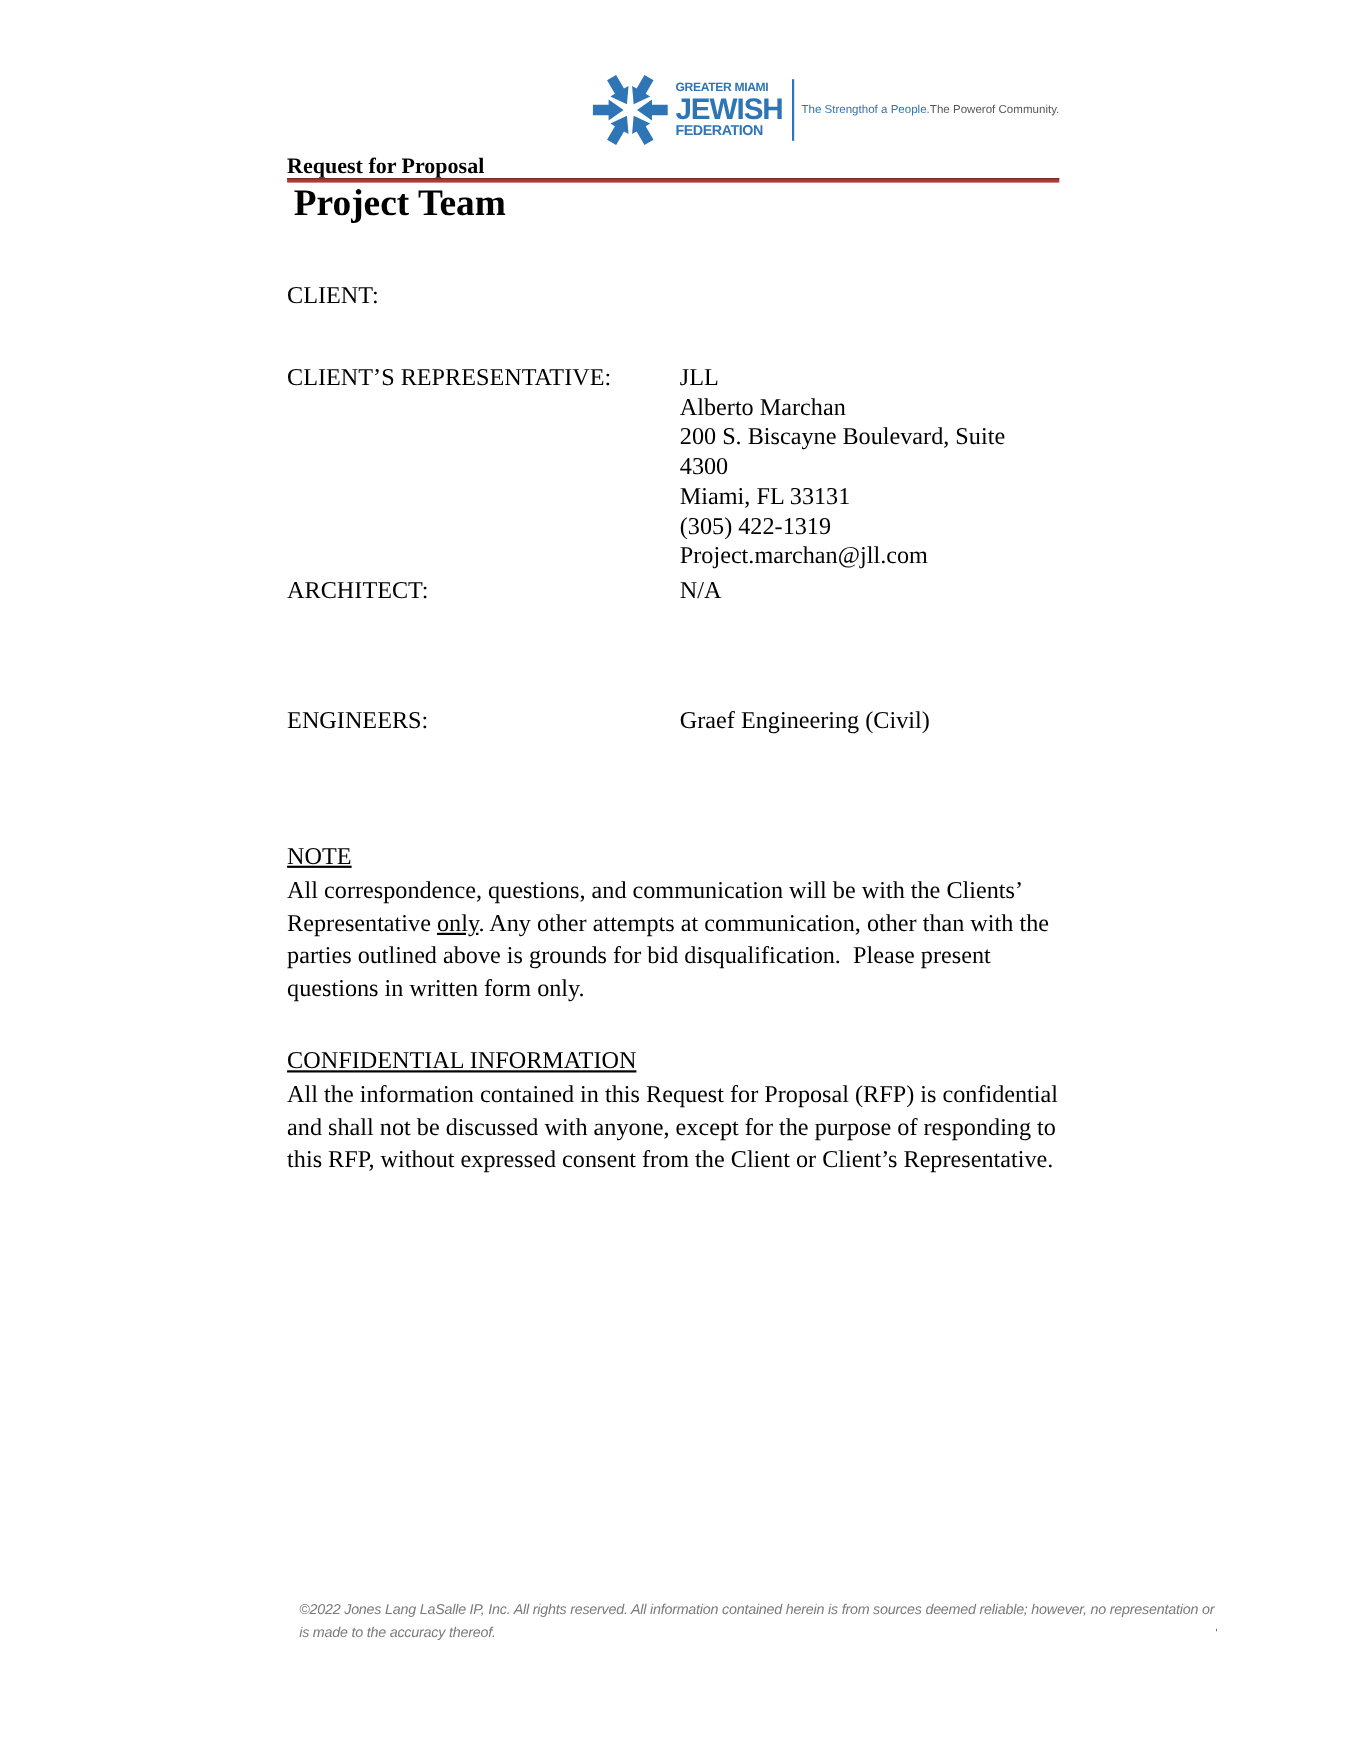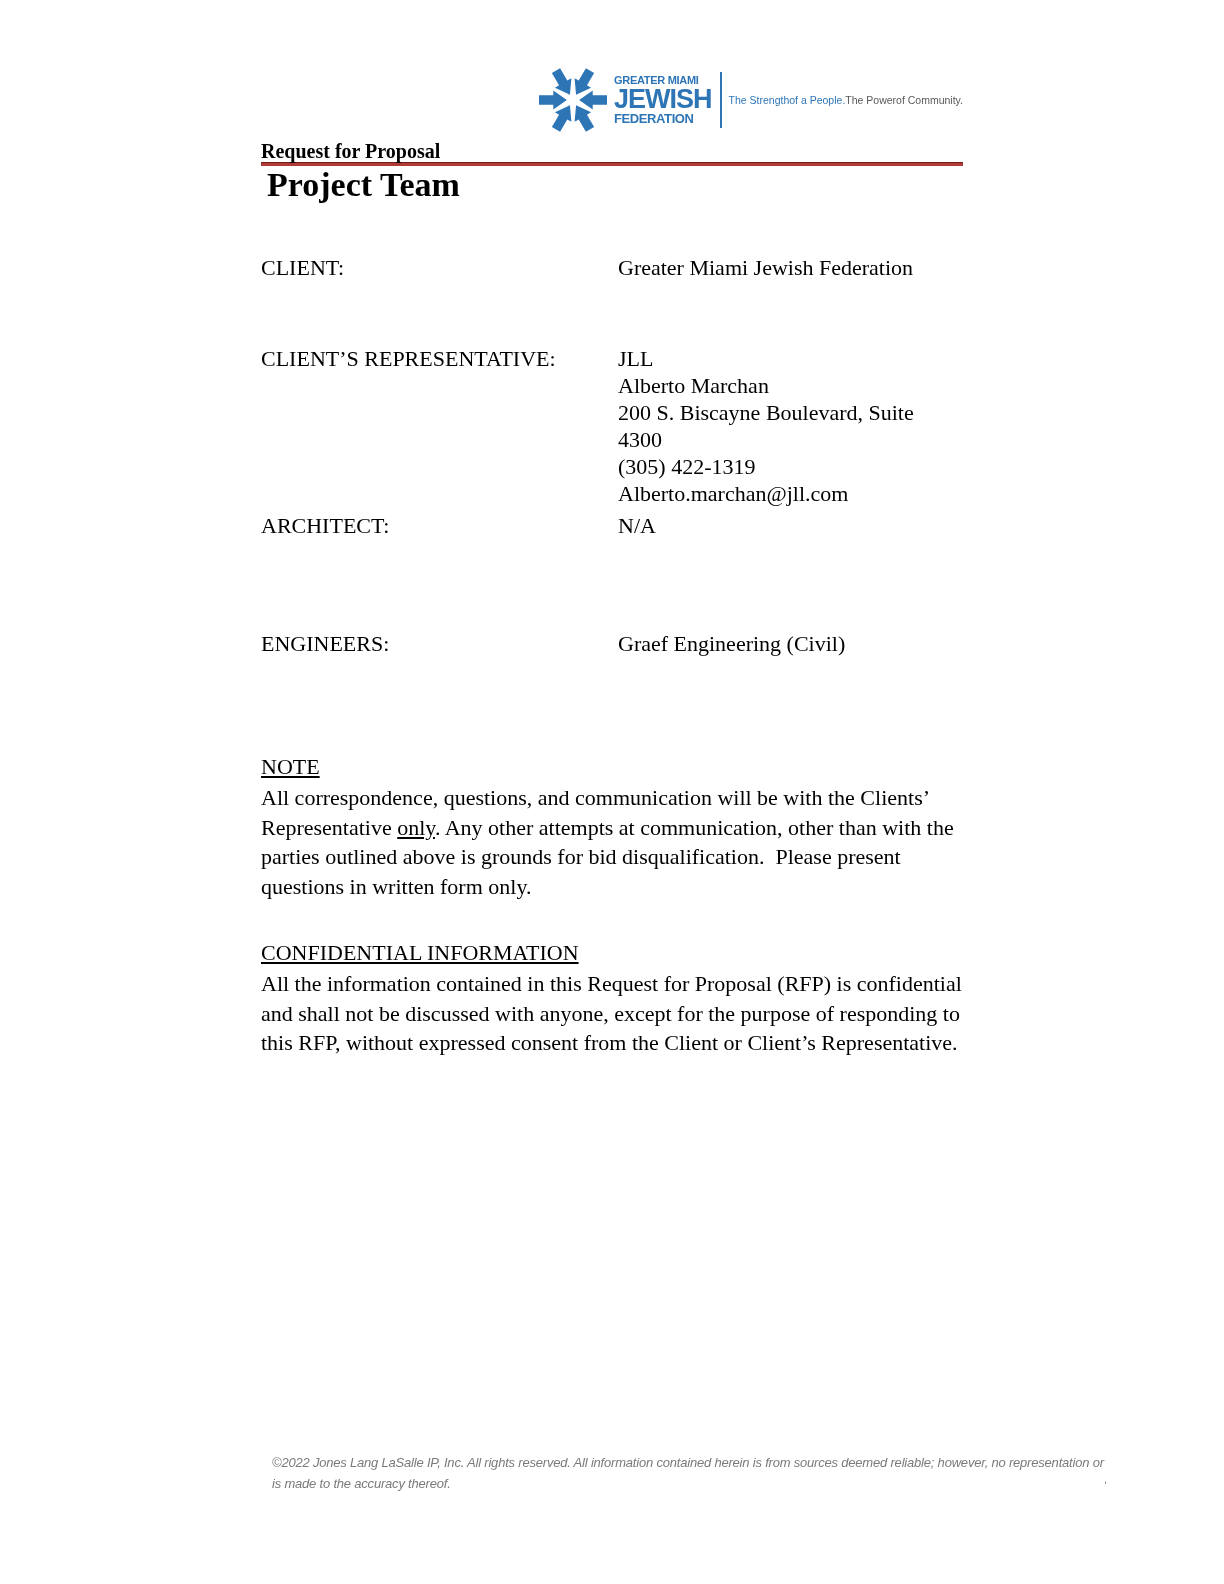--- a/index.html
+++ b/index.html
@@ -49,21 +49,21 @@
   
   .eyebrow { margin-top: 6px; font-size: 20px; font-weight: bold; line-height: 22px; }
   .rule { height: 4px; background: var(--rule-red); border-top: 1px solid var(--rule-edge); }
   .page-title { font-size: 34px; font-weight: bold; line-height: 38px; padding-left: 6px; }
 
   
   .row { display: flex; font-size: 22px; line-height: 27px; }
   .row .label { flex: 0 0 357px; }
   .row .value { flex: 1 1 auto; }
   .row-client { margin-top: 50px; }
-  .row-rep    { margin-top: 64px; }
+  .row-rep    { margin-top: 48px; }
   .row-arch   { margin-top: 5px; }
   .row-eng    { margin-top: 91px; }
 
   
   .section-note { margin-top: 96px; }
   .section-conf { margin-top: 38px; }
   .section-heading {
     font-size: 22px; font-weight: normal; line-height: 27px;
     text-decoration: underline;
   }
@@ -116,33 +116,31 @@
         </div>
       </div>
     </div>
 
     <div class="eyebrow">Request for Proposal</div>
     <div class="rule"></div>
     <h1 class="page-title">Project Team</h1>
 
     <div class="row row-client">
       <div class="label">CLIENT:</div>
-      <div class="value">
-        <div>Greater Miami Jewish Federation</div>
-      </div>
     </div>
 
     <div class="row row-rep">
       <div class="label">CLIENT’S REPRESENTATIVE:</div>
       <div class="value">
         <div>JLL</div>
         <div>Alberto Marchan</div>
         <div>200 S. Biscayne Boulevard, Suite 4300</div>
+        <div>Miami, FL 33131</div>
         <div>(305) 422-1319</div>
-        <div>Alberto.marchan@jll.com</div>
+        <div>Project.marchan@jll.com</div>
       </div>
     </div>
 
     <div class="row row-arch">
       <div class="label">ARCHITECT:</div>
       <div class="value">
         <div>N/A</div>
       </div>
     </div>
 

